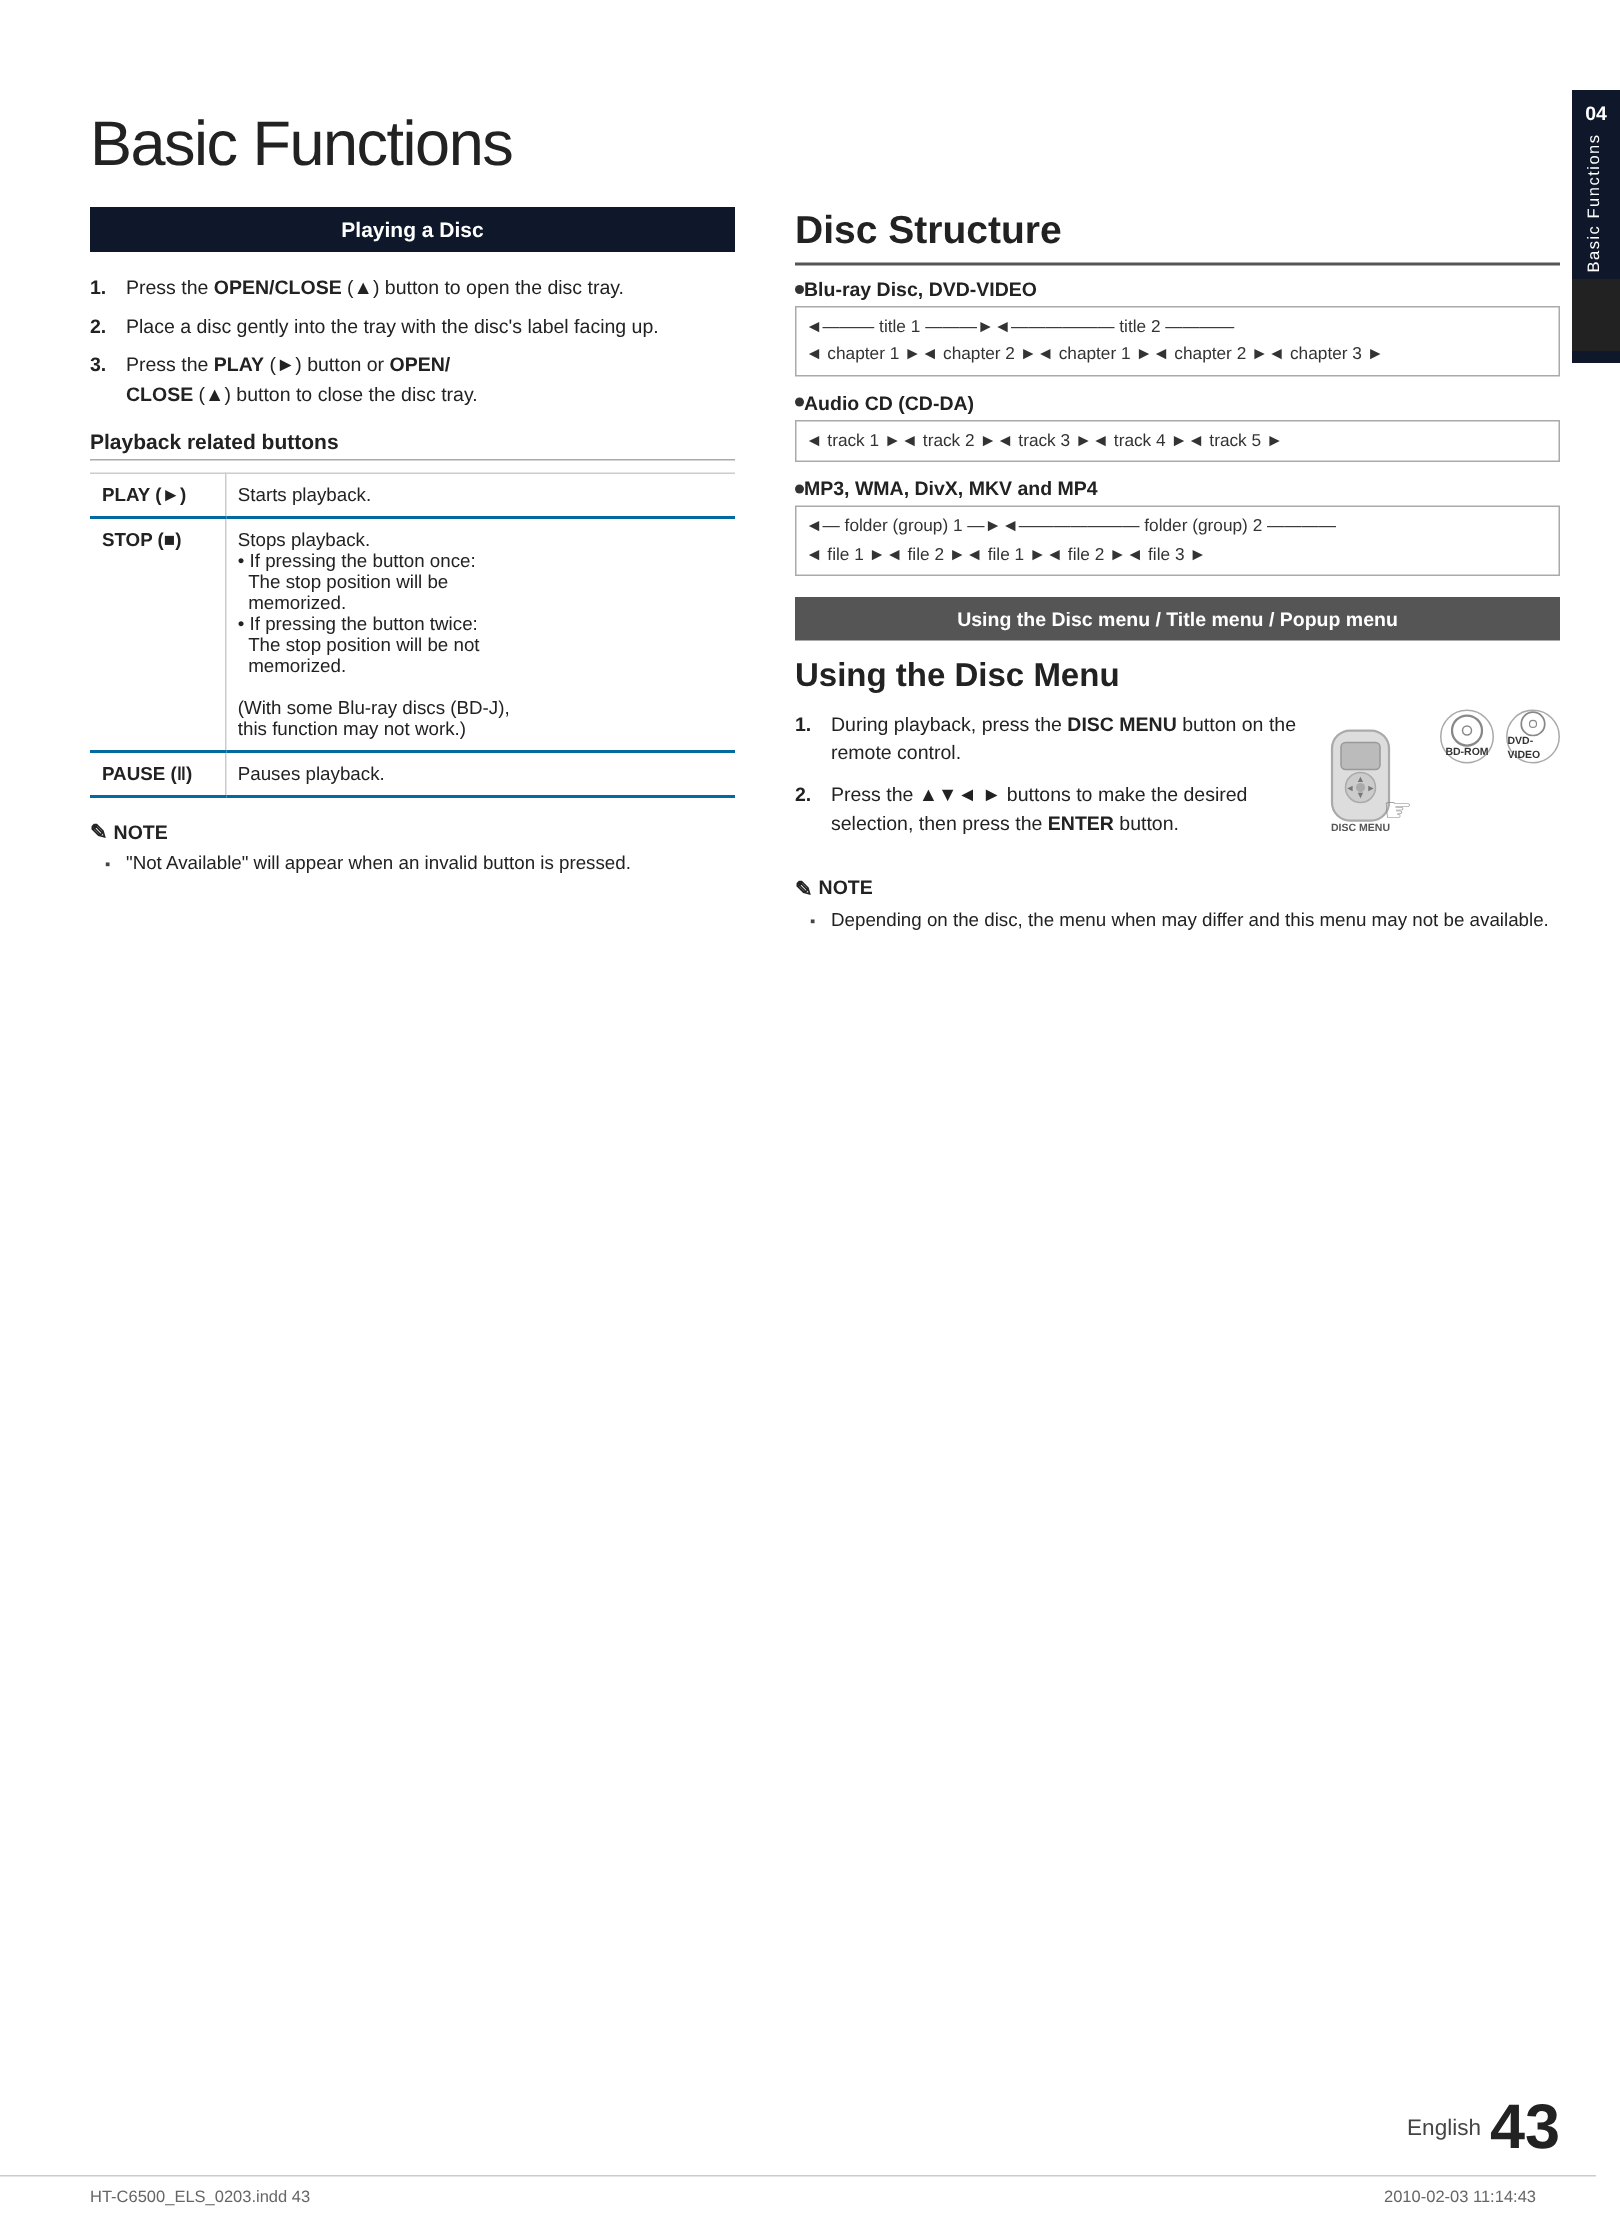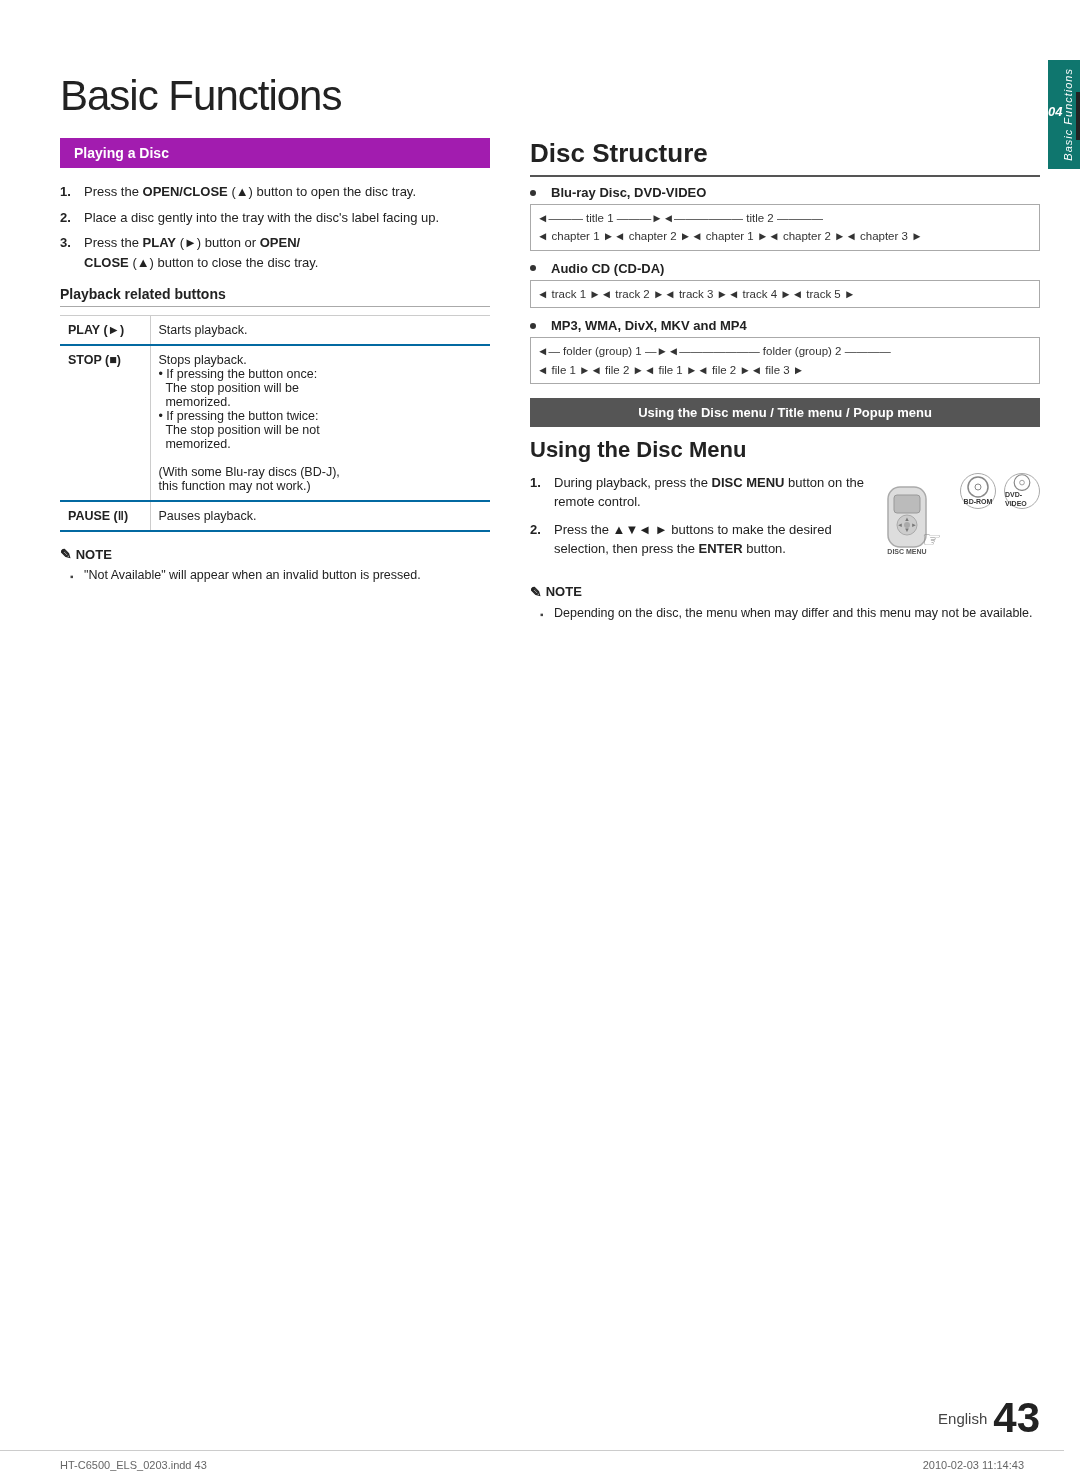--- a/index.html
+++ b/index.html
@@ -18,25 +18,25 @@
       padding: 30px 0 40px 0;
       position: relative;
       display: flex;
       flex-direction: column;
     }
     .side-tab {
       position: absolute;
       right: 0;
       top: 60px;
       width: 32px;
-      background: #0f766e;
-      display: flex;
+      background: #0f172a;
+      display: flex;
+      flex-direction: column;
       align-items: center;
       padding: 8px 0;
-      font-style: italic;
     }
     .side-tab-number {
       color: #fff;
       font-size: 13px;
       font-weight: bold;
       margin-bottom: 6px;
     }
     .side-tab-text {
       color: #fff;
       font-size: 11px;
@@ -71,23 +71,23 @@
       font-size: 42px;
       font-weight: 200;
       color: #222;
       margin-bottom: 18px;
       padding-left: 60px;
       padding-top: 20px;
       letter-spacing: -1px;
     }
     
     .playing-disc-box {
-      background: #a21caf;
+      background: #0f172a;
       color: #fff;
-      text-align: left;
+      text-align: center;
       padding: 7px 14px;
       font-size: 14px;
       font-weight: bold;
       margin-bottom: 14px;
       display: inline-block;
       width: 100%;
     }
     
     .section-heading {
       font-size: 24px;
@@ -194,21 +194,21 @@
     }
     .disc-category {
       margin-bottom: 10px;
     }
     .disc-category-name {
       font-size: 13px;
       font-weight: bold;
       margin-bottom: 4px;
       display: flex;
       align-items: center;
-      gap: 15px;
+      gap: 0;
     }
     .bullet-dot {
       width: 6px;
       height: 6px;
       background: #333;
       border-radius: 50%;
       display: inline-block;
     }
     
     .track-diagram {

